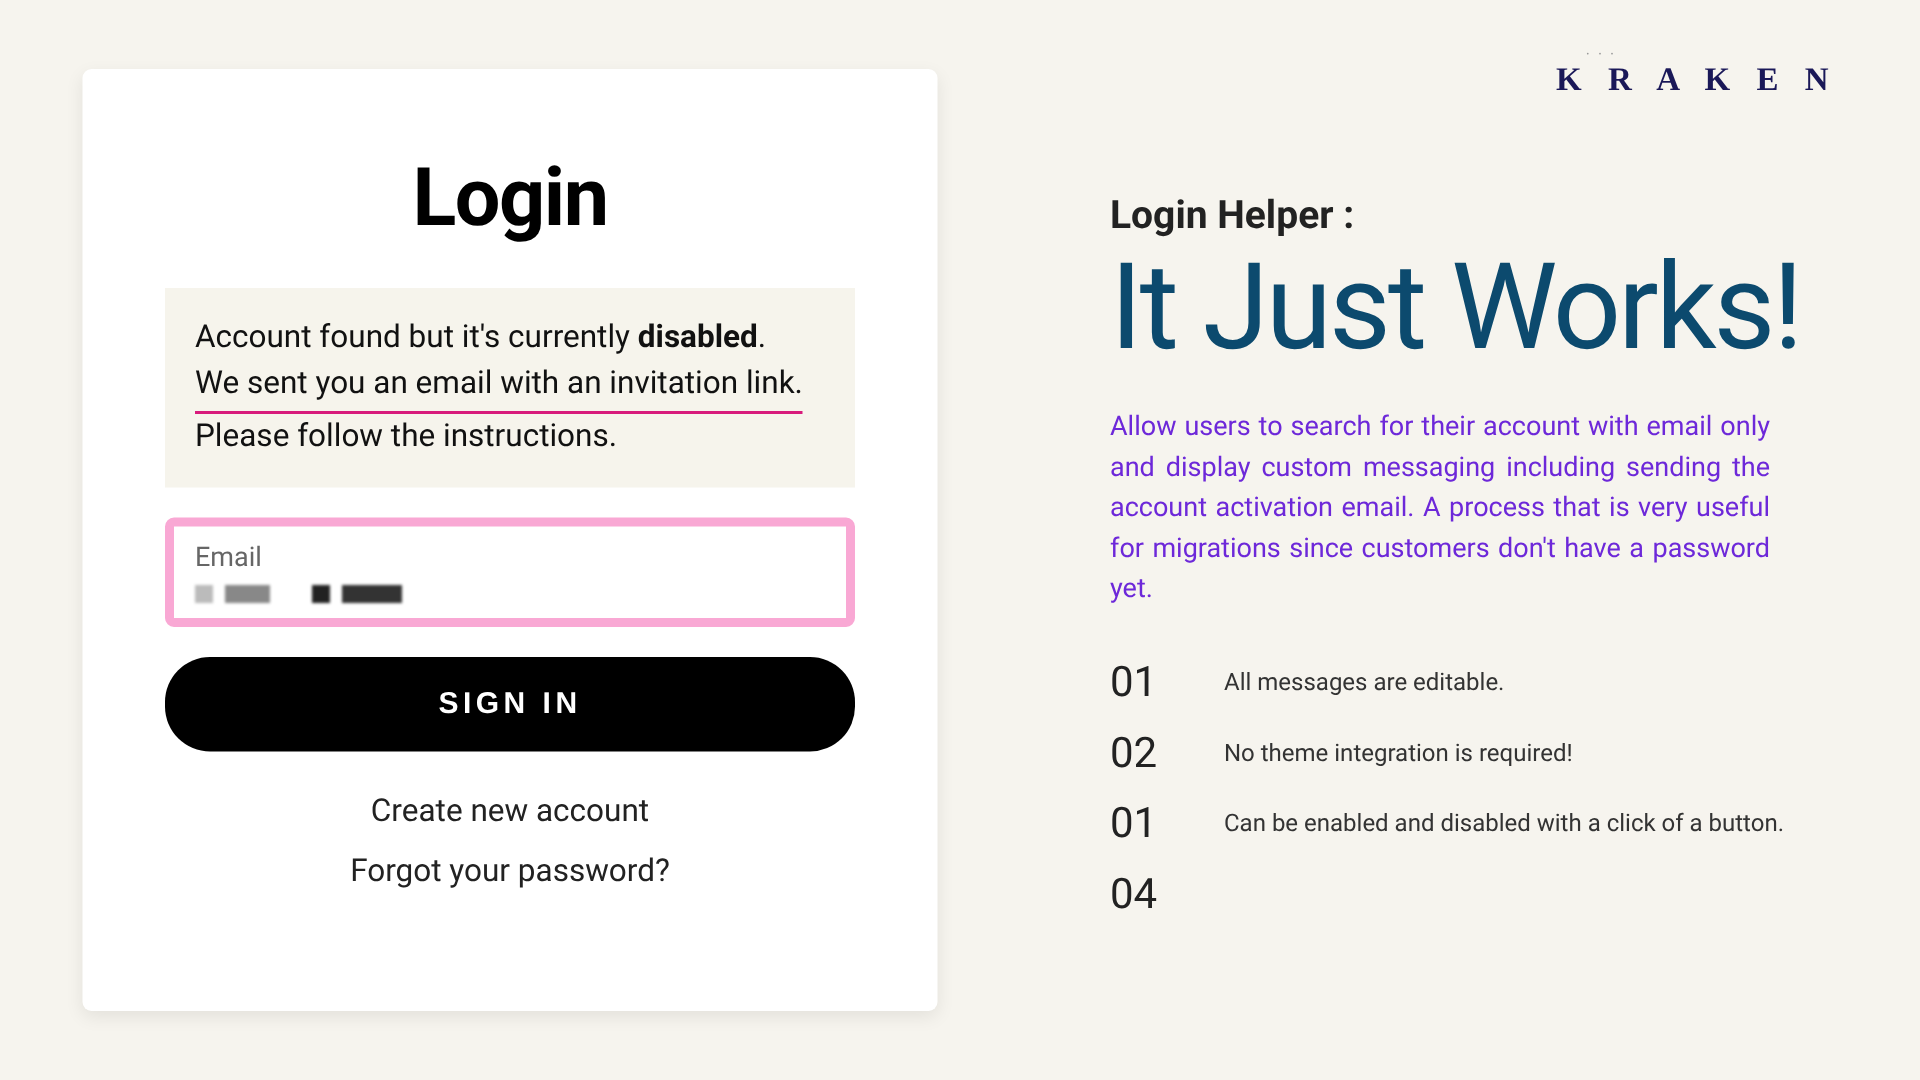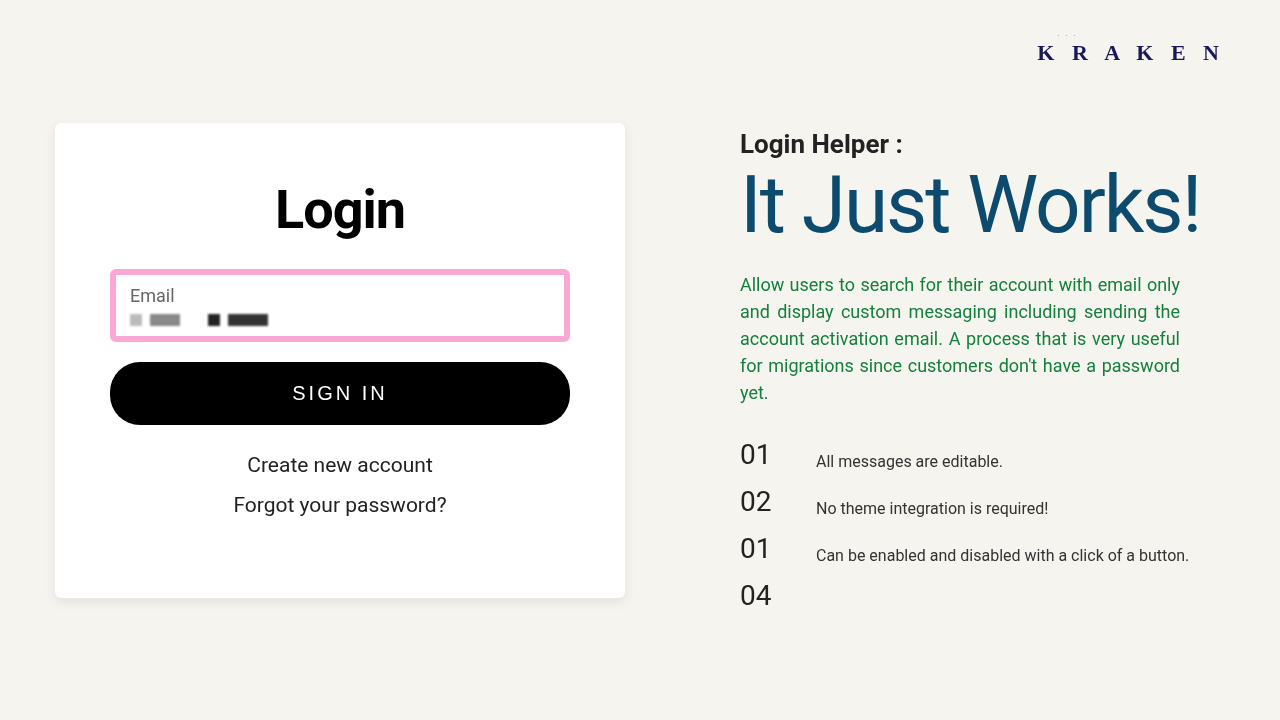--- a/index.html
+++ b/index.html
@@ -100,21 +100,21 @@
     .bb3 { width: 12px; background:#222; }
     .bb4 { width: 40px; background:#333; }
     .signin-btn {
       width: 100%;
       background: #000;
       color: #fff;
       border: none;
       border-radius: 30px;
       padding: 20px;
       font-size: 20px;
-      font-weight: 400;
+      font-weight: 700;
       letter-spacing: 3px;
       cursor: pointer;
       margin-bottom: 28px;
     }
     .link-text {
       text-align: center;
       font-size: 21px;
       color: #222;
       margin-bottom: 16px;
       cursor: pointer;
@@ -133,33 +133,33 @@
       font-size: 80px;
       font-weight: 400;
       line-height: 0.95;
       color: #0c4a6e;
       margin-bottom: 28px;
       letter-spacing: -2px;
     }
     .description {
       font-size: 18px;
       line-height: 1.5;
-      color: #15803d;
+      color: #6d28d9;
       text-align: justify;
       margin-bottom: 32px;
       max-width: 440px;
     }
     .feature-list {
       display: flex;
       flex-direction: column;
       gap: 14px;
     }
     .feature-row {
       display: flex;
-      align-items: flex-end;
+      align-items: center;
       gap: 36px;
     }
     .feature-num {
       font-size: 28px;
       font-weight: 400;
       color: #222;
       min-width: 40px;
     }
     .feature-text {
       font-size: 16px;
@@ -172,20 +172,23 @@
 <div class="brand-logo">
   <span class="dots">· · ·</span>
   <span>K R A K E N</span>
 </div>
 
 <div class="container">
 
   <div class="login-card">
     <h1 class="login-title">Login</h1>
 
+    <div class="alert-box">
+      <span>Account found but it's currently </span><span class="bold">disabled</span><span>. </span><span class="underlined">We sent you an email with an invitation link.</span><span> Please follow the instructions.</span>
+    </div>
 
     <div class="input-wrapper">
       <div class="input-label">Email</div>
       <div class="input-blur">
         <span class="blur-block bb1"></span>
         <span class="blur-block bb2"></span>
         <span style="width:12px"></span>
         <span class="blur-block bb3"></span>
         <span class="blur-block bb4"></span>
       </div>

